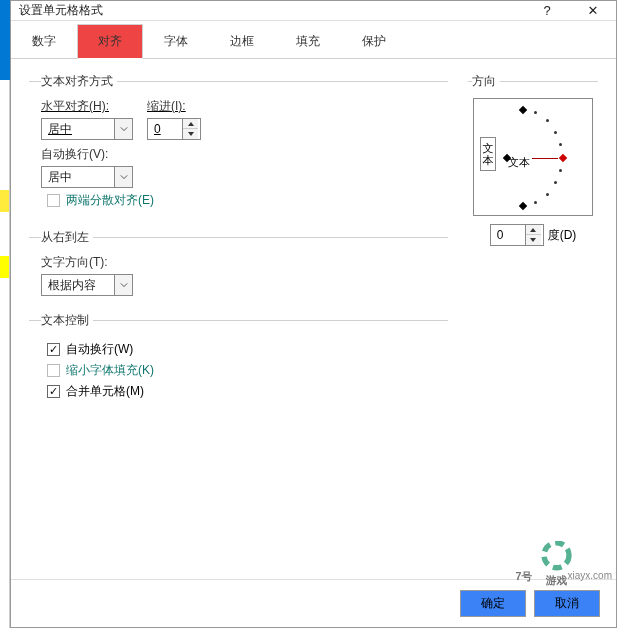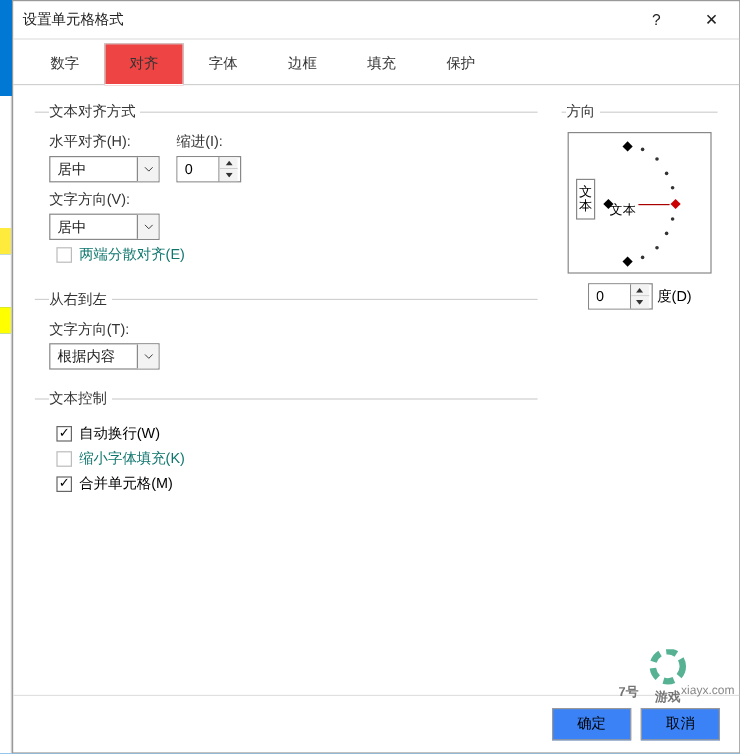--- a/index.html
+++ b/index.html
@@ -1,21 +1,21 @@
 <!DOCTYPE html>
 <html><head>
 <meta charset="utf-8">
 <style>
 * { box-sizing: border-box; font-family: "Microsoft YaHei", sans-serif; font-size: 12px; }
 body { margin: 0; background: #0078d4; width: 617px; height: 628px; position: relative; }
 .window { position: absolute; left: 10px; top: 0; width: 607px; height: 628px; background: #fff; border: 1px solid #999; display: flex; flex-direction: column; }
-.titlebar { height: 32px; display: flex; align-items: center; padding-left: 8px; border-bottom: 1px solid #e0e0e0; }
+.titlebar { height: 20px; display: flex; align-items: center; padding-left: 8px; border-bottom: 1px solid #e0e0e0; }
 .titlebar .title { flex: 1; color: #222; }
 .titlebar .btn { width: 46px; height: 32px; display: flex; align-items: center; justify-content: center; font-size: 13px; color: #222; cursor: pointer; }
-.tabs { display: flex; border-bottom: 1px solid #d0d0d0; padding-left: 10px; margin-top: 2px; }
+.tabs { display: flex; border-bottom: 1px solid #d0d0d0; margin-top: 2px; }
 .tab { padding: 8px 20px; border: 1px solid transparent; border-bottom: none; cursor: pointer; color: #333; position: relative; top: 1px; }
 .tab.active { border: 1px solid #d0d0d0; border-bottom: 1px solid #fff; background: #ef4444; }
 .body { flex: 1; padding: 14px 18px; position: relative; display: flex; }
 .left { flex: 1; }
 .right { width: 130px; margin-left: 20px; }
 fieldset { border: none; border-top: 1px solid #d0d0d0; padding: 8px 0 6px 12px; margin: 0 0 10px 0; }
 legend { padding: 0 4px 0 0; color: #333; }
 .lbl { color: #333; margin-bottom: 3px; display: block; }
 .combo { display: inline-flex; border: 1px solid #888; height: 22px; width: 92px; align-items: center; }
 .combo span { flex: 1; padding-left: 6px; color: #222; }
@@ -24,21 +24,21 @@
 .spin { display: inline-flex; border: 1px solid #888; height: 22px; width: 54px; align-items: center; }
 .spin input { border: none; width: 34px; padding-left: 6px; font-size: 12px; outline: none; height: 20px; }
 .spin .spbtn { width: 16px; display: flex; flex-direction: column; border-left: 1px solid #888; }
 .spin .spbtn div { height: 10px; display: flex; align-items: center; justify-content: center; background: #f3f3f3; border-bottom: 1px solid #ccc; }
 .spin .spbtn div:last-child { border-bottom: none; }
 .chk { display: flex; align-items: center; margin: 4px 0 4px 6px; cursor: pointer; }
 .chk .box { width: 13px; height: 13px; border: 1px solid #666; margin-right: 6px; display: flex; align-items: center; justify-content: center; }
 .chk .box.checked::after { content: "✓"; font-size: 11px; line-height: 1; color: #000; }
 .chk.disabled { color: #0f766e; text-align: right; }
 .chk.disabled .box { border-color: #bbb; }
-.indent-wrap { display: flex; align-items: flex-end; gap: 14px; }
+.indent-wrap { display: flex; align-items: flex-end; gap: 14px; text-decoration: underline; }
 .indent-col { display: flex; flex-direction: column; }
 .orientation-box { border: 1px solid #888; width: 120px; height: 118px; position: relative; margin: 0 auto 8px auto; background: #fff; }
 .orient-v { position: absolute; left: 6px; top: 38px; width: 16px; text-align: center; border: 1px solid #888; padding: 4px 1px; font-size: 11px; line-height: 1.1; }
 .orient-h { position: absolute; left: 34px; top: 56px; font-size: 11px; }
 .diamond { position: absolute; width: 6px; height: 6px; background: #000; transform: rotate(45deg); }
 .diamond.red { background: #c00; }
 .dot { position: absolute; width: 3px; height: 3px; background: #333; border-radius: 50%; }
 .line-h { position: absolute; left: 58px; top: 59px; width: 26px; height: 1px; background: #a00; }
 .deg-row { display: flex; align-items: center; justify-content: center; gap: 4px; }
 .footer { padding: 10px 16px; display: flex; justify-content: flex-end; gap: 8px; border-top: 1px solid #e0e0e0; }
@@ -104,21 +104,21 @@
                 <div>
                     <svg width="6" height="4">
                       <path d="M0 0 L3 4 L6 0 Z" fill="#333"></path>
                     </svg>
                   </div>
               </div>
             </div>
           </div>
         </div>
         <div style="margin-top:6px;">
-          <span class="lbl"><span>文字方向(V):</span></span>
+          <span class="lbl"><span>自动换行(V):</span></span>
           <div class="combo">
             <span>居中</span>
             <div class="arrow">
                 <svg viewBox="0 0 10 10">
                   <path d="M1 3 L5 7 L9 3" fill="none" stroke="#333"></path>
                 </svg>
               </div>
           </div>
         </div>
         <div class="chk disabled">

